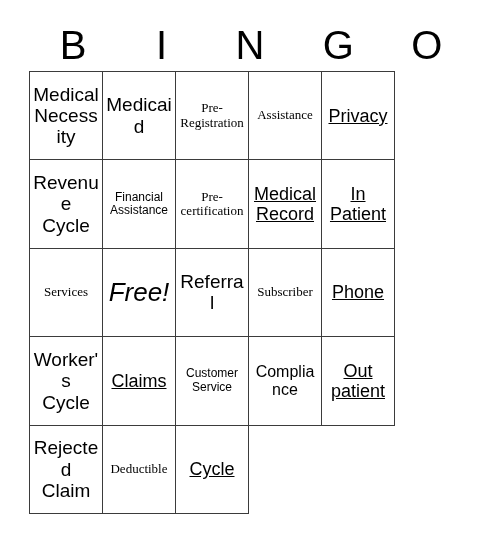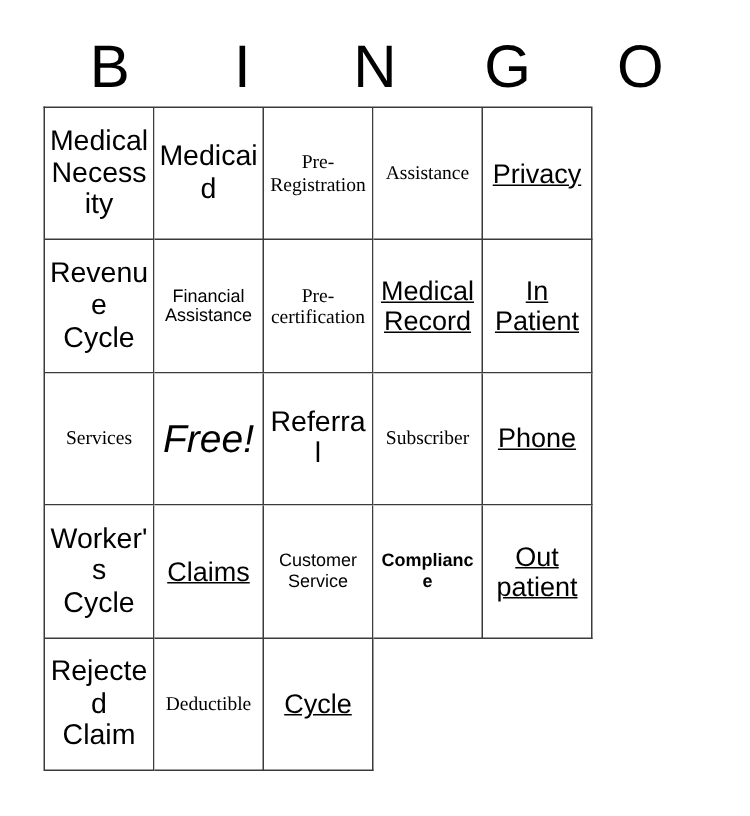--- a/index.html
+++ b/index.html
@@ -79,21 +79,21 @@
     word-break: break-word;
     font-weight: 400;
   }
 
   
   .fs-xl  .cell-text { font-size: 26px; font-style: italic; }
   .fs-lg  .cell-text { font-size: 18px; text-decoration: underline; }
   .fs-md  .cell-text { font-size: 19px; }
   .fs-sm  .cell-text { font-size: 12px; }
   .fs-xs  .cell-text { font-size: 13px; font-family: Liberation Serif, serif; }
-  .fs-xxs .cell-text { font-size: 12px; font-weight: bold; }
+  .fs-xxs .cell-text { font-size: 16px; }
 </style>
 </head>
 <body>
 
 <div class="card">
 
   <div class="header-row">
     <div class="header-letter">B</div>
     <div class="header-letter">I</div>
     <div class="header-letter">N</div>

